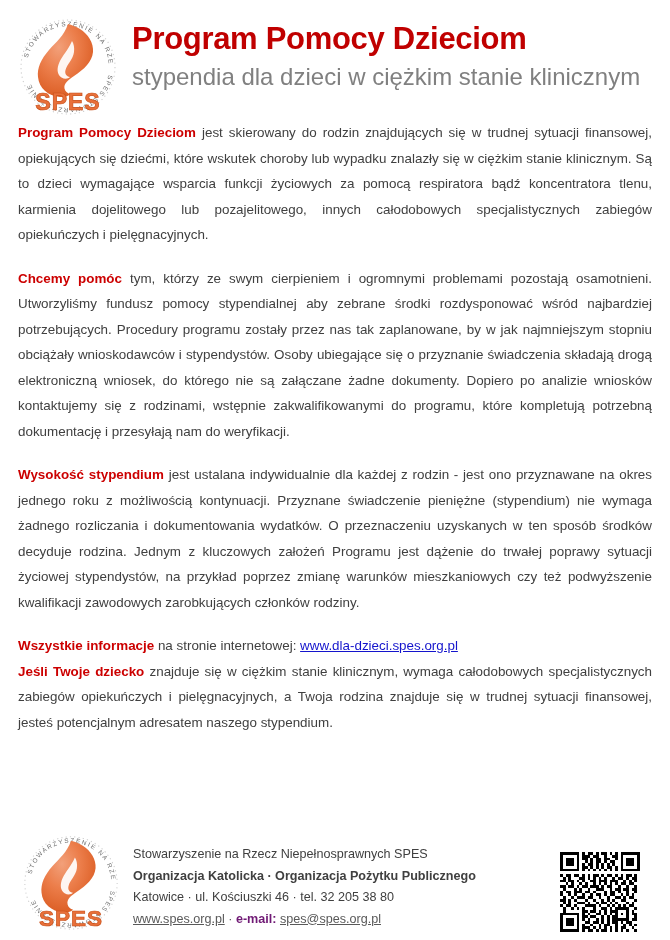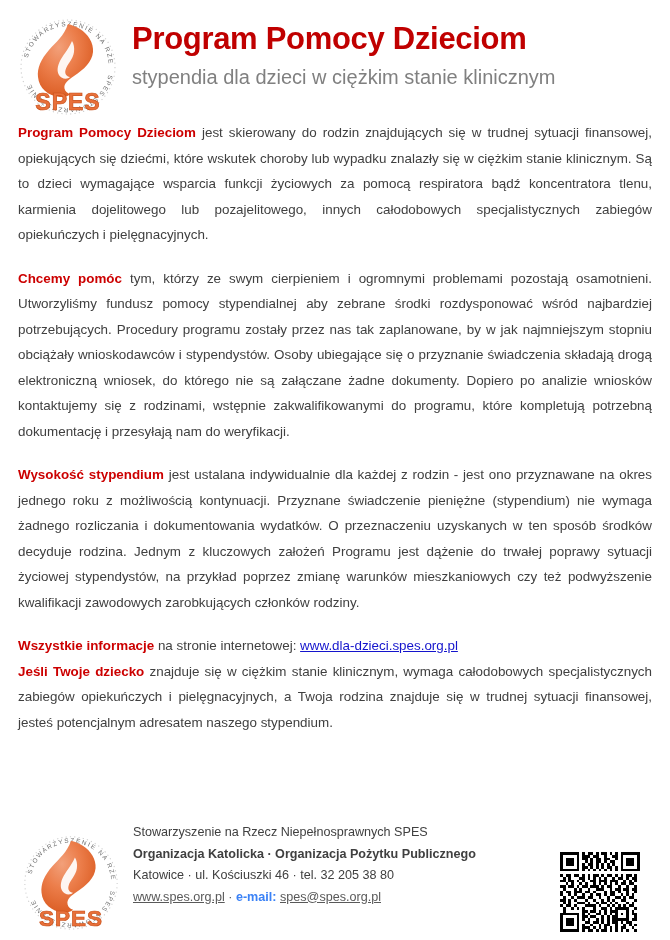--- a/index.html
+++ b/index.html
@@ -46,21 +46,21 @@
   }
   .doc-title {
     font-size: 31px;
     font-weight: bold;
     color: #C00000;
     letter-spacing: -0.3px;
     line-height: 38px;
     white-space: nowrap;
   }
   .doc-subtitle {
-    font-size: 20px;
+    font-size: 24px;
     color: #808080;
     line-height: 28px;
     margin-top: 5px;
     white-space: nowrap;
   }
 
   
   .content {
     position: absolute;
     left: 18px;
@@ -95,35 +95,35 @@
   .footer-logo {
     position: absolute;
     left: 16px;
     top: 2px;
     width: 110px;
     height: 114px;
   }
   .footer-info {
     position: absolute;
     left: 133px;
-    top: 0;
+    top: 22px;
     width: 400px;
     font-size: 12.6px;
     line-height: 21.5px;
   }
   .f-line { white-space: nowrap; }
   .f-line.bold { font-weight: bold; }
   .f-pct { color: #CC0000; font-weight: bold; }
   .f-krs { font-weight: bold; }
   .f-link {
     color: #595959;
     text-decoration: underline;
   }
   .f-sep { color: #595959; }
-  .f-email-label { font-weight: bold; color: #3b82f6; }
+  .f-email-label { font-weight: bold; color: #701a75; }
   .qr {
     position: absolute;
     left: 560px;
     top: 30px;
     width: 80px;
     height: 80px;
   }
 
   
   svg { display: block; }

